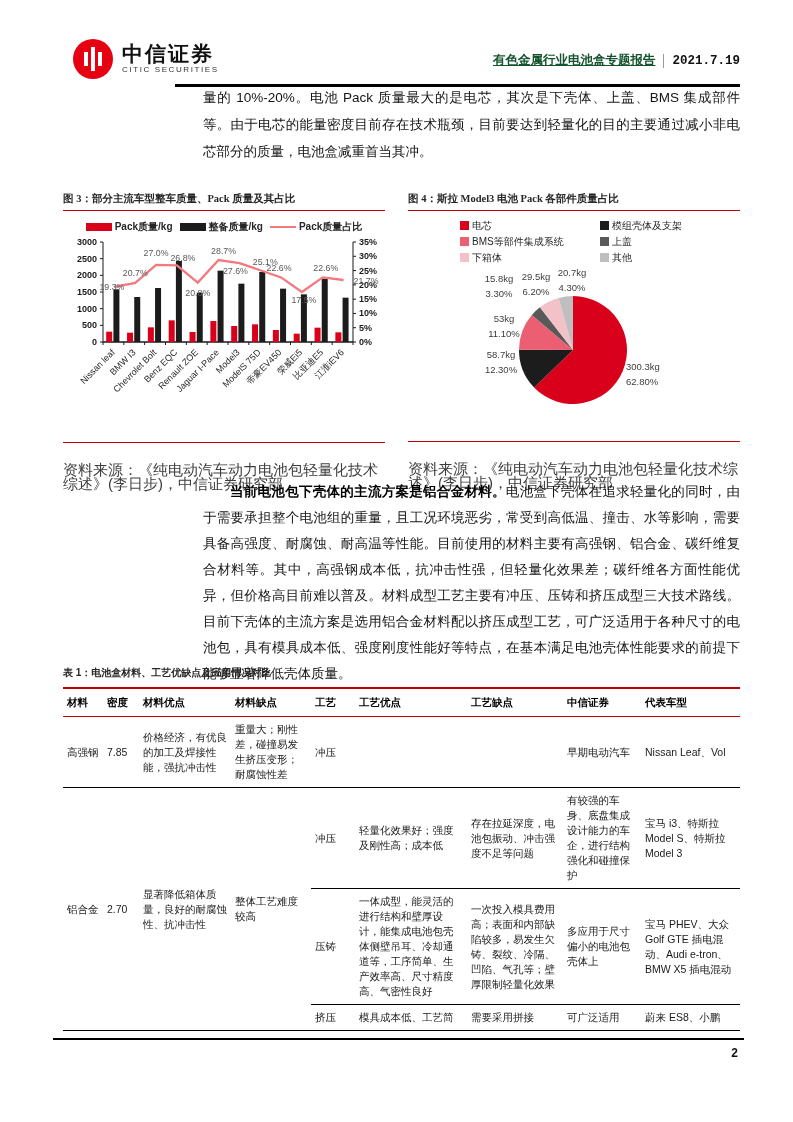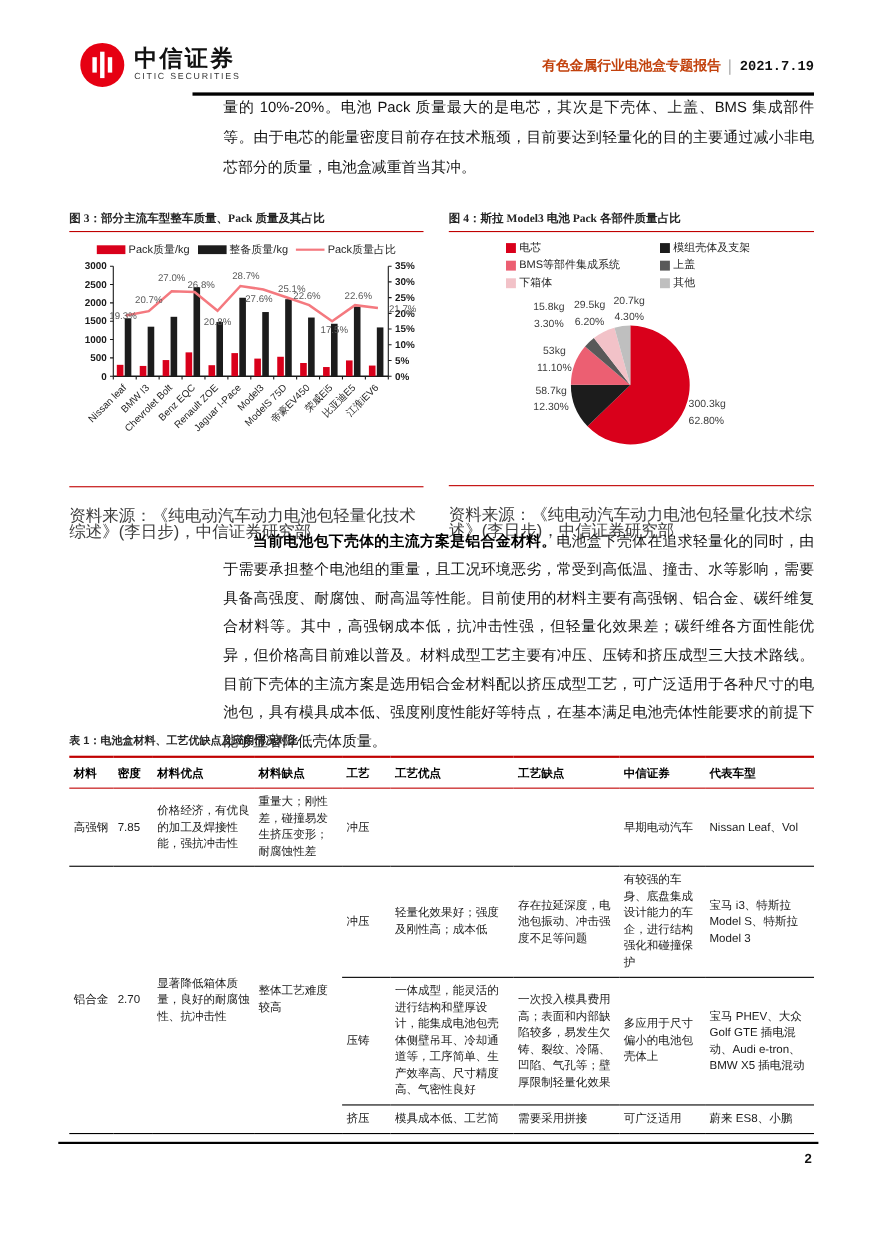--- a/index.html
+++ b/index.html
@@ -5,39 +5,39 @@
   html,body{margin:0;padding:0;}
   body{
     width:793px;height:1122px;position:relative;background:#ffffff;
     font-family:"Liberation Sans","DejaVu Sans",sans-serif;color:#1a1a1a;overflow:hidden;
   }
   
   .hdr-logo{position:absolute;left:72px;top:38px;display:flex;align-items:center;gap:8px;}
   .logo-text .cn{font-size:21px;font-weight:bold;color:#111;letter-spacing:2px;line-height:22px;}
   .logo-text .en{font-size:8px;color:#333;letter-spacing:1.6px;line-height:10px;}
   .hdr-right{position:absolute;right:53px;top:52px;display:flex;align-items:center;gap:8px;font-size:12.5px;font-weight:bold;}
-  .hdr-right .title{color:#c2410c;}
+  .hdr-right .title{color:#14532d;text-decoration:underline;}
   .hdr-right .sep{width:1px;height:14px;background:#9a9a9a;}
   .hdr-right .date{color:#111;font-family:Liberation Mono, monospace;}
   .hdr-rule{position:absolute;left:175px;right:53px;top:84px;height:3px;background:#000;}
   
   .para{position:absolute;left:203px;width:537px;font-size:13.5px;line-height:27px;text-align:justify;color:#141414;}
   #para1{top:84px;}
   #para2{top:479px;line-height:26px;text-indent:2em;}
   #para2 b{color:#000;}
   
   .fig{position:absolute;top:192px;}
   #fig3{left:63px;width:322px;}
   #fig4{left:408px;width:332px;}
   .fig-title{font-size:10.5px;font-weight:bold;color:#262626;padding-bottom:4px;border-bottom:1.5px solid #c00000;font-family:Liberation Serif, serif;}
   .fig-body{height:222px;}
   .fig-src{border-top:1.5px solid #c00000;padding-top:20px;font-size:15px;line-height:14px;color:#3d3d3d;}
   
   .leg3{display:flex;justify-content:center;align-items:center;gap:7px;margin-top:9px;font-size:10px;color:#262626;height:14px;}
-  .leg3 .item{display:flex;align-items:center;gap:3px;}
+  .leg3 .item{display:flex;align-items:center;gap:3px;font-weight:bold;}
   .sw-bar{width:26px;height:8px;display:inline-block;}
   .sw-line{width:26px;height:2.5px;display:inline-block;}
   
   .leg4{display:grid;grid-template-columns:140px auto;row-gap:3px;margin:8px 0 0 52px;font-size:10px;color:#262626;}
   .leg4 .item{display:flex;align-items:center;gap:3px;line-height:13px;}
   .sw-sq{width:9px;height:9px;display:inline-block;flex:0 0 9px;}
   
   #fig3-svg .tick{font:bold 9px "Liberation Sans","DejaVu Sans",sans-serif;fill:#1a1a1a;}
   #fig3-svg .cat{font:9px "Liberation Sans","DejaVu Sans",sans-serif;fill:#262626;}
   #fig3-svg .lbl{font:8.8px "Liberation Sans","DejaVu Sans",sans-serif;fill:#595959;}

